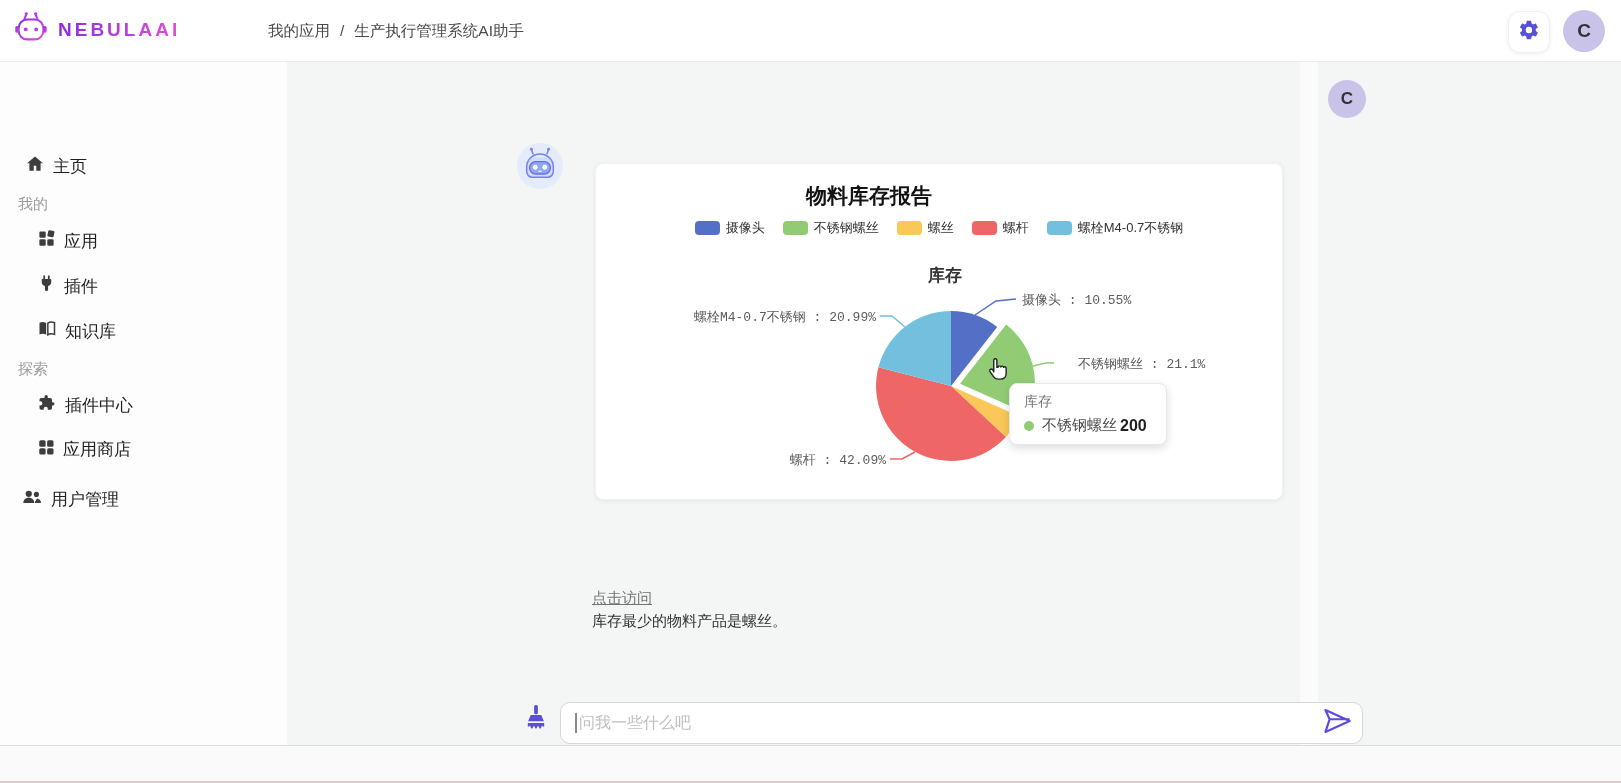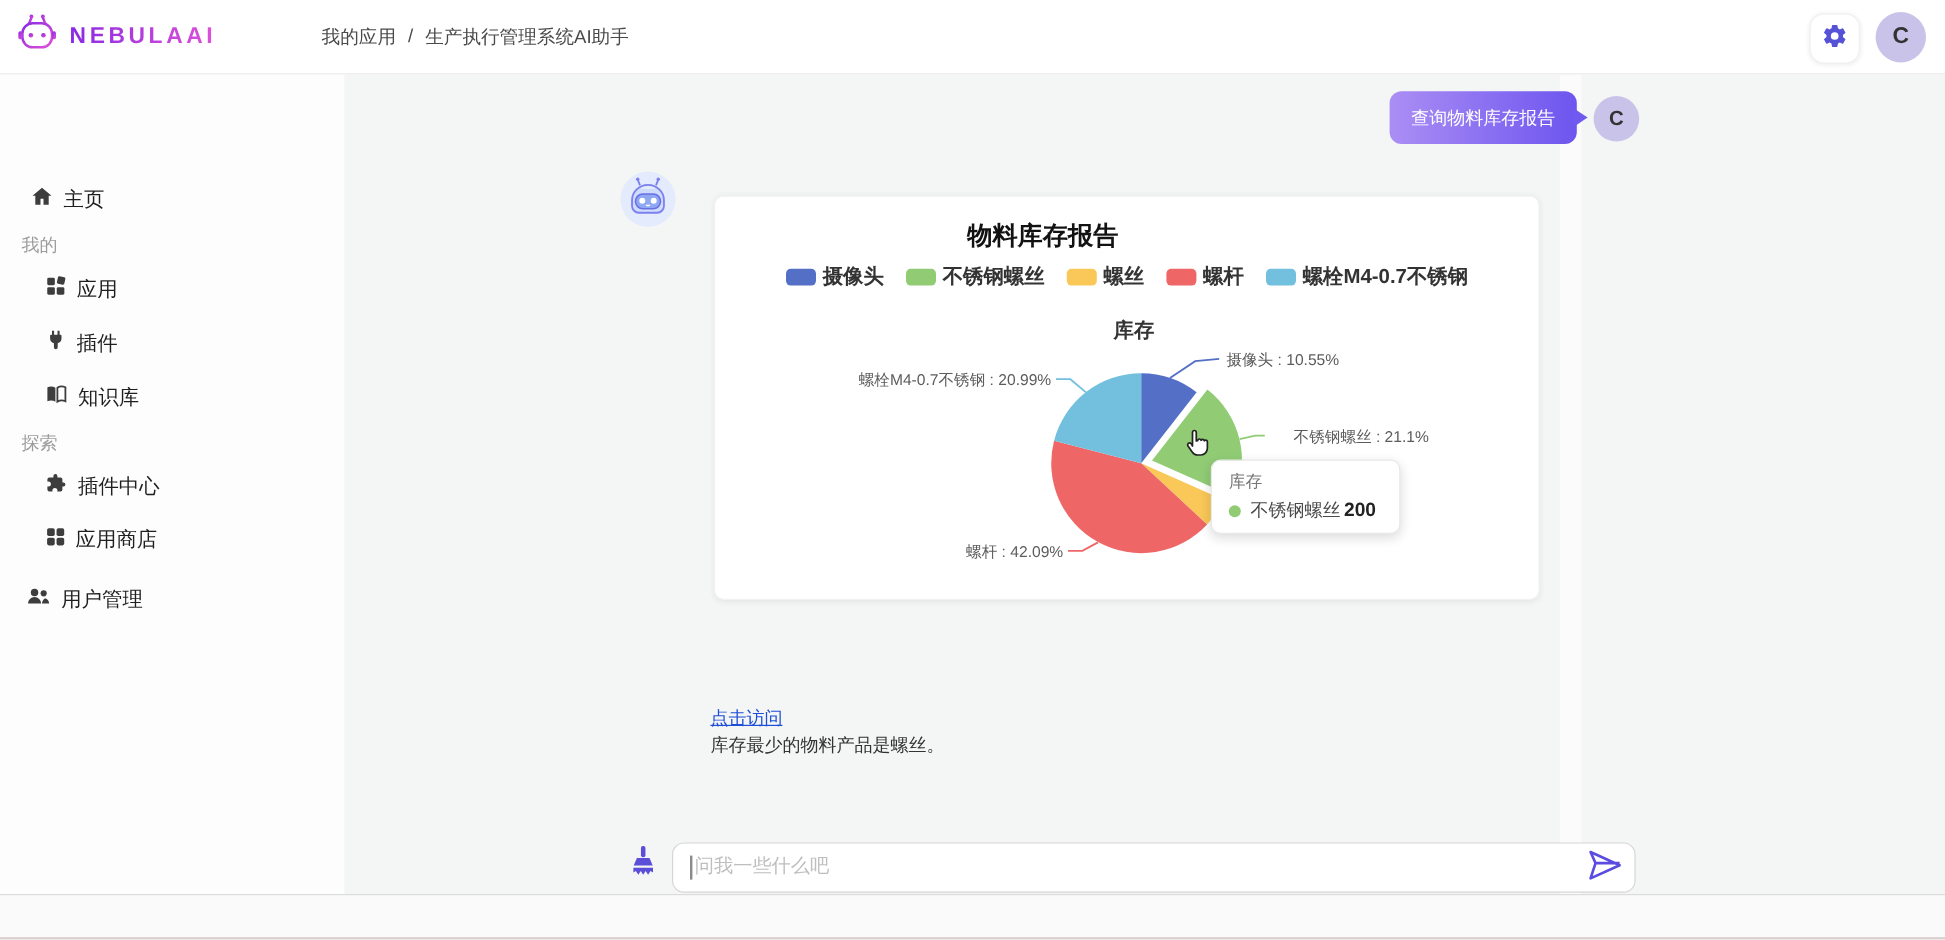--- a/index.html
+++ b/index.html
@@ -31,33 +31,33 @@
   .user-bubble::after { content:""; position:absolute; left:153px; top:14px; border-top:8px solid transparent; border-bottom:8px solid transparent; border-left:12px solid #7059ef; }
   .chat-avatar { position:absolute; left:1328px; top:80px; width:38px; height:38px; font-size:17px; }
   .bot-avatar { position:absolute; left:517px; top:143px; width:46px; height:46px; border-radius:50%; background:#e4ebfc; display:flex; align-items:center; justify-content:center; }
 
   
   .chart-card { position:absolute; left:595px; top:163px; width:688px; height:337px; background:#fff; border:1px solid #f2f2f2; border-radius:8px; box-shadow:0 1px 5px rgba(0,0,0,.07); }
   .chart-title { position:absolute; left:273px; top:18px; transform:translateX(-50%); font-size:21px; font-weight:bold; color:#121212; white-space:nowrap; }
   .legend-row { position:absolute; left:0; right:0; top:55px; display:flex; justify-content:center; gap:18px; }
   .legend-item { display:flex; align-items:center; gap:6px; cursor:pointer; }
   .legend-chip { width:25px; height:14px; border-radius:4px; }
-  .legend-label { font-size:17px; color:#333;font-weight:bold; }
+  .legend-label { font-size:13px; color:#333; }
   .pie-subtitle { position:absolute; left:349px; top:100px; transform:translateX(-50%); font-size:17px; font-weight:bold; color:#333; }
   .pie-svg { position:absolute; left:0; top:0; width:688px; height:337px; }
-  .callout { position:absolute; font-size:13px; color:#5c5c5c; white-space:nowrap; }
+  .callout { position:absolute; font-size:13px; color:#5c5c5c; white-space:nowrap;font-family:Liberation Mono, monospace; }
   .tooltip { position:absolute; left:413px; top:219px; width:158px; height:62px; background:#fff; border:1px solid #e8e8e8; border-radius:8px; box-shadow:0 3px 10px rgba(0,0,0,.14); padding:9px 14px; z-index:5; }
   .tooltip-title { font-size:14px; color:#767676; }
   .tooltip-row { display:flex; align-items:center; margin-top:5px; }
   .tooltip-dot { width:10px; height:10px; border-radius:50%; margin-right:8px; }
   .tooltip-name { font-size:15px; color:#4a4a4a; }
   .tooltip-value { font-size:16px; font-weight:bold; color:#222; margin-left:3px;text-align:center; }
   .cursor-hand { position:absolute; left:388px; top:193px; z-index:6; }
 
-  .msg-link { position:absolute; left:592px; top:589px; font-size:15px; color:#1d4ed8; text-decoration:underline; cursor:pointer; }
+  .msg-link { position:absolute; left:592px; top:589px; font-size:15px; color:#737373; text-decoration:underline; cursor:pointer; }
   .msg-summary { position:absolute; left:592px; top:612px; font-size:15px; color:#333; }
 
   
   .broom-wrap { position:absolute; left:522px; top:702px; cursor:pointer; }
   .input-wrap { position:absolute; left:560px; top:702px; width:803px; height:42px; background:#fff; border:1.5px solid #d6d6d6; border-radius:10px;padding-left:16px; }
   .chat-input { position:absolute; left:18px; top:0; width:720px; height:39px; border:none; outline:none; font-size:16px; color:#333; background:transparent; font-family:inherit; }
   .chat-input::placeholder { color:#bfbfbf; }
   .input-caret { position:absolute; left:14px; top:10px; width:1.5px; height:20px; background:#8a8a8a; }
   .send-btn { position:absolute; right:8px; top:6px; width:34px; height:28px; display:flex; align-items:center; justify-content:center; cursor:pointer; }
 
@@ -182,21 +182,20 @@
           <circle cx="16.8" cy="9.2" r="2.8"></circle>
             <path d="M15.2 18.5c.2-2 1.2-3.7 2.8-4.8a5.4 5.4 0 0 1 3.8 4.8z"></path>
         </svg>
       </span>
       <span>用户管理</span>
     </div>
   </div>
 
   <div class="scroll-track"></div>
 
-  <div class="user-bubble">查询物料库存报告</div>
   <div class="avatar chat-avatar">C</div>
 
   <div class="bot-avatar">
     <span>
       <svg width="38" height="38" viewBox="0 0 40 40">
         <line x1="11" y1="5" x2="13" y2="10" stroke="#7b80ee" stroke-width="1.6"></line>
         <line x1="29" y1="5" x2="27" y2="10" stroke="#7b80ee" stroke-width="1.6"></line>
         <circle cx="11" cy="4.5" r="1.5" fill="#7b80ee"></circle>
           <circle cx="29" cy="4.5" r="1.5" fill="#7b80ee"></circle>
         <path d="M6 23a14 13.5 0 0 1 28 0v5a6 6 0 0 1-6 6H12a6 6 0 0 1-6-6z" fill="#cfdcfb" stroke="#7b80ee" stroke-width="1.6"></path>

